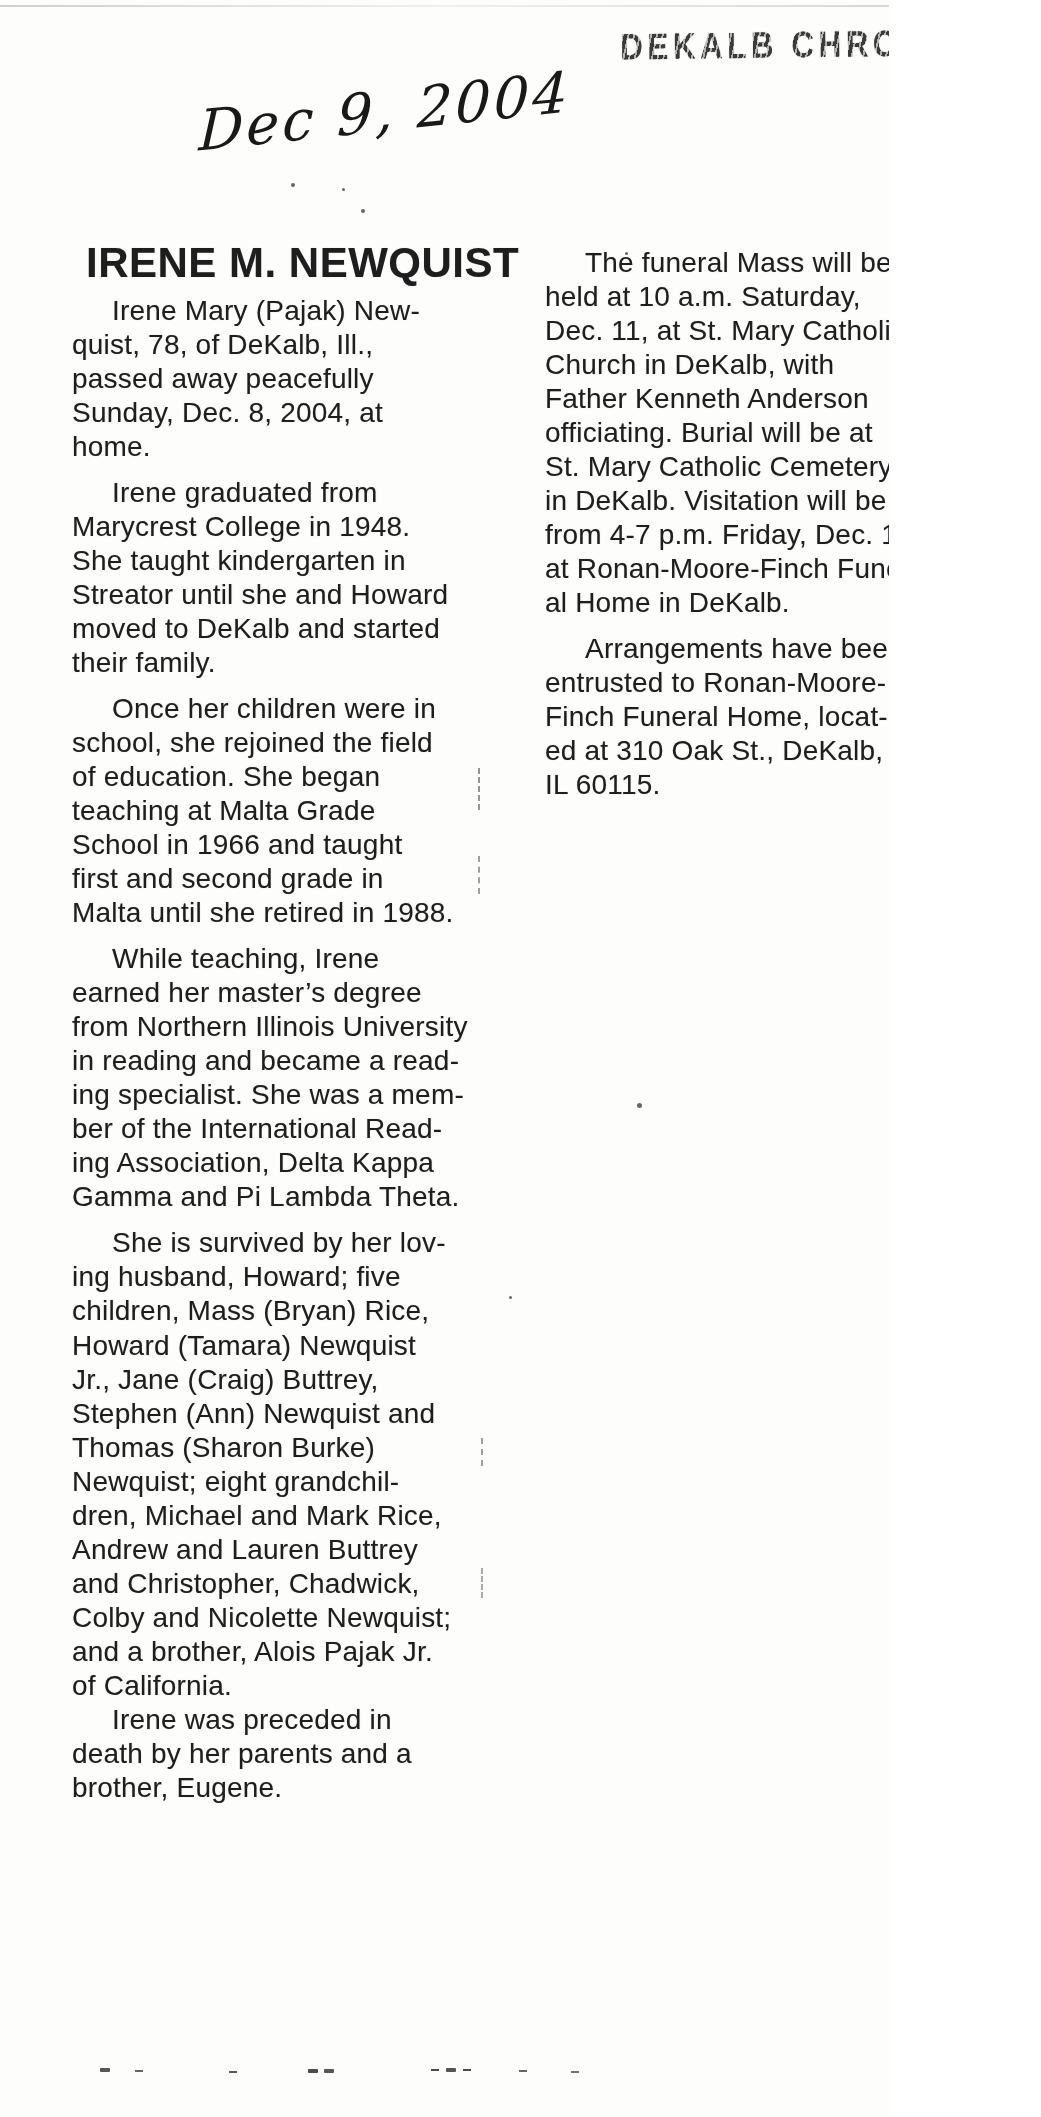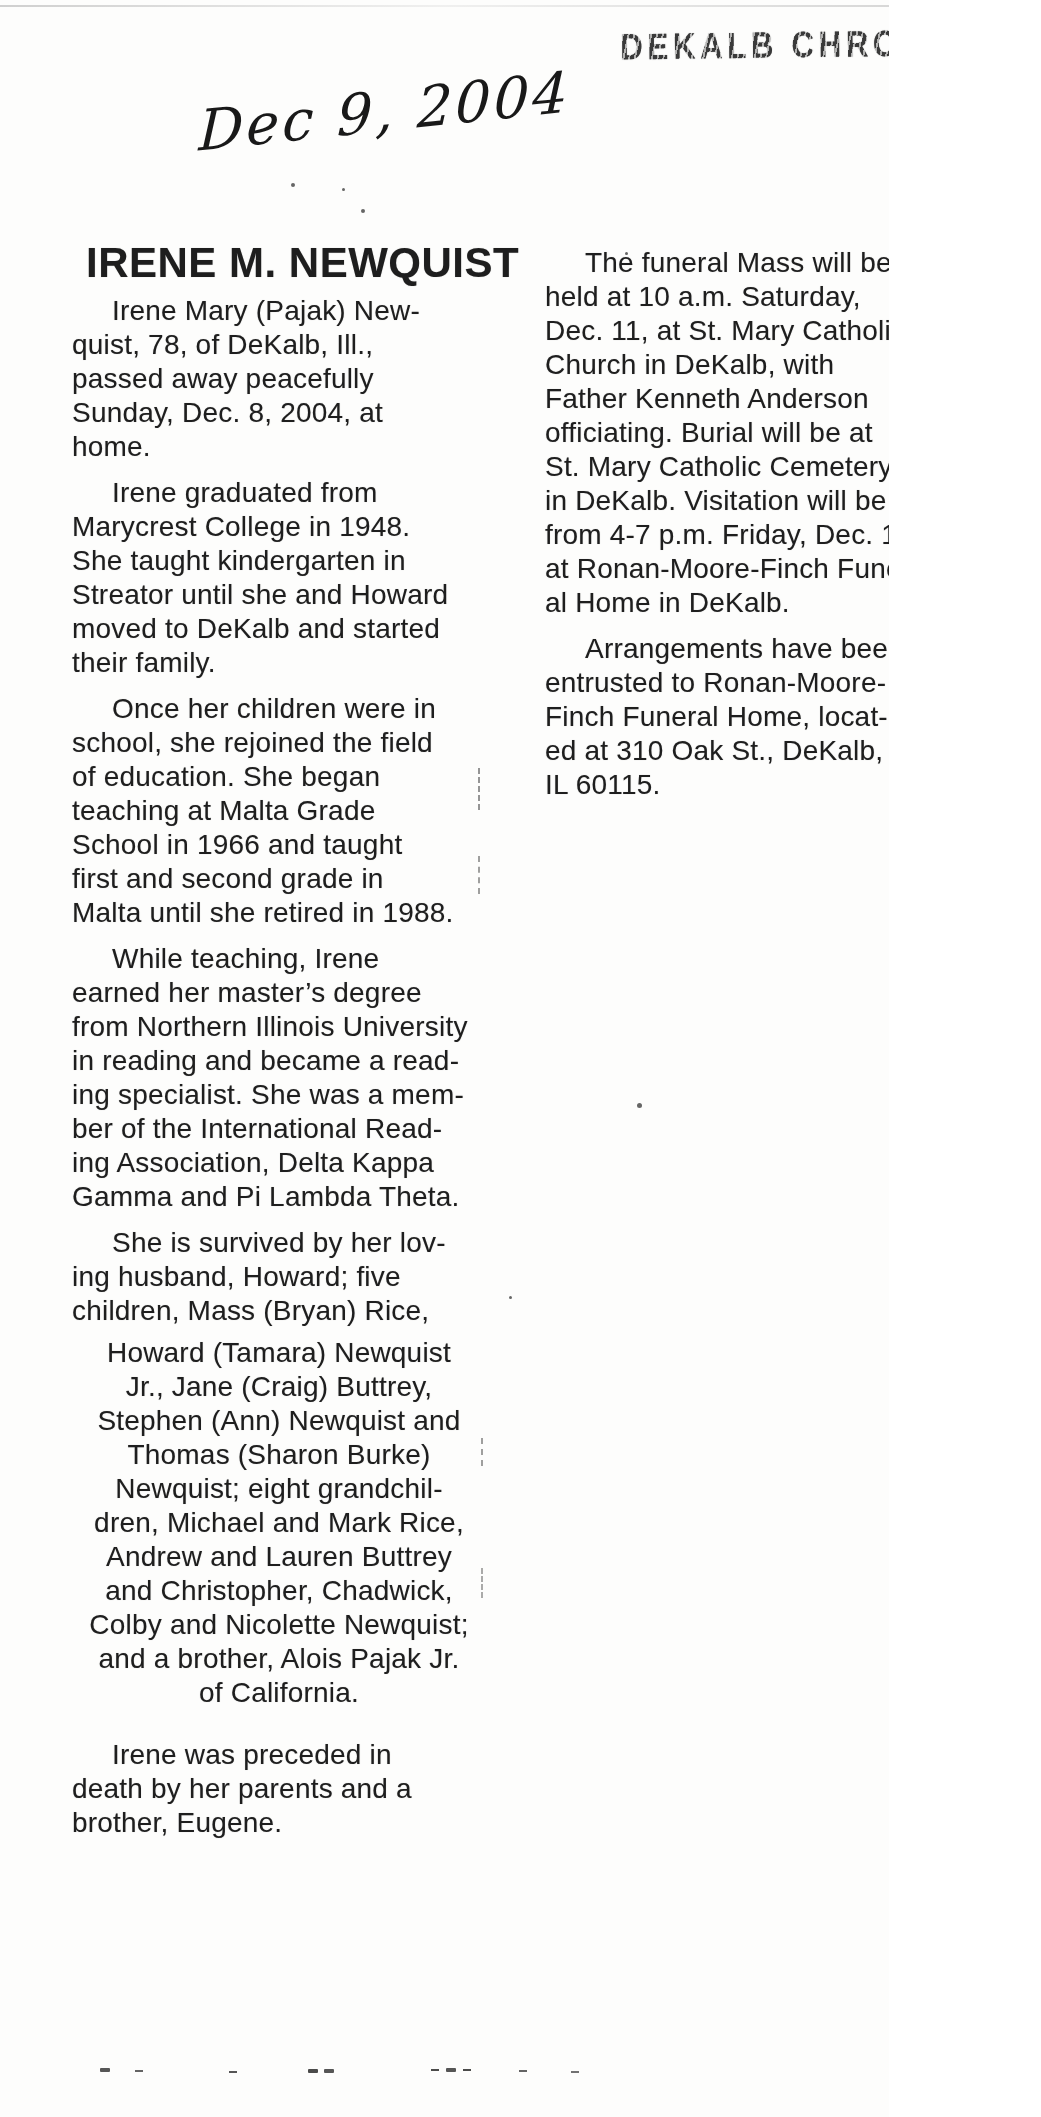--- a/index.html
+++ b/index.html
@@ -68,22 +68,22 @@
     line-height: 38px;
     font-weight: 700;
     letter-spacing: .5px;
     white-space: pre;
   }
   .para {
     margin: 0;
     white-space: pre;       
   }
   .para.indent { text-indent: 40px; margin-top: 12px; }
-  .para.gap-before   { margin-top: 8px; text-align: center; }
-  .para.small-gap    { margin-top: 28px; }
+  .para.gap-before   { margin-top: 1px; }
+  .para.small-gap    { margin-top: 0; }
   
   .tear {
     position: absolute;
     width: 0;
     border-left: 2px dashed rgba(55,55,55,.42);
   }
   .tear.right-1 { left: 966px; top: 246px; height: 468px; }
   .tear.right-2 { left: 970px; top: 724px; height: 242px; border-left-color: rgba(55,55,55,.34); }
   .tear.gutter-1 { left: 478px; top: 768px;  height: 42px; border-left-color: rgba(45,45,45,.5); }
   .tear.gutter-2 { left: 478px; top: 856px;  height: 38px; border-left-color: rgba(45,45,45,.45); }

